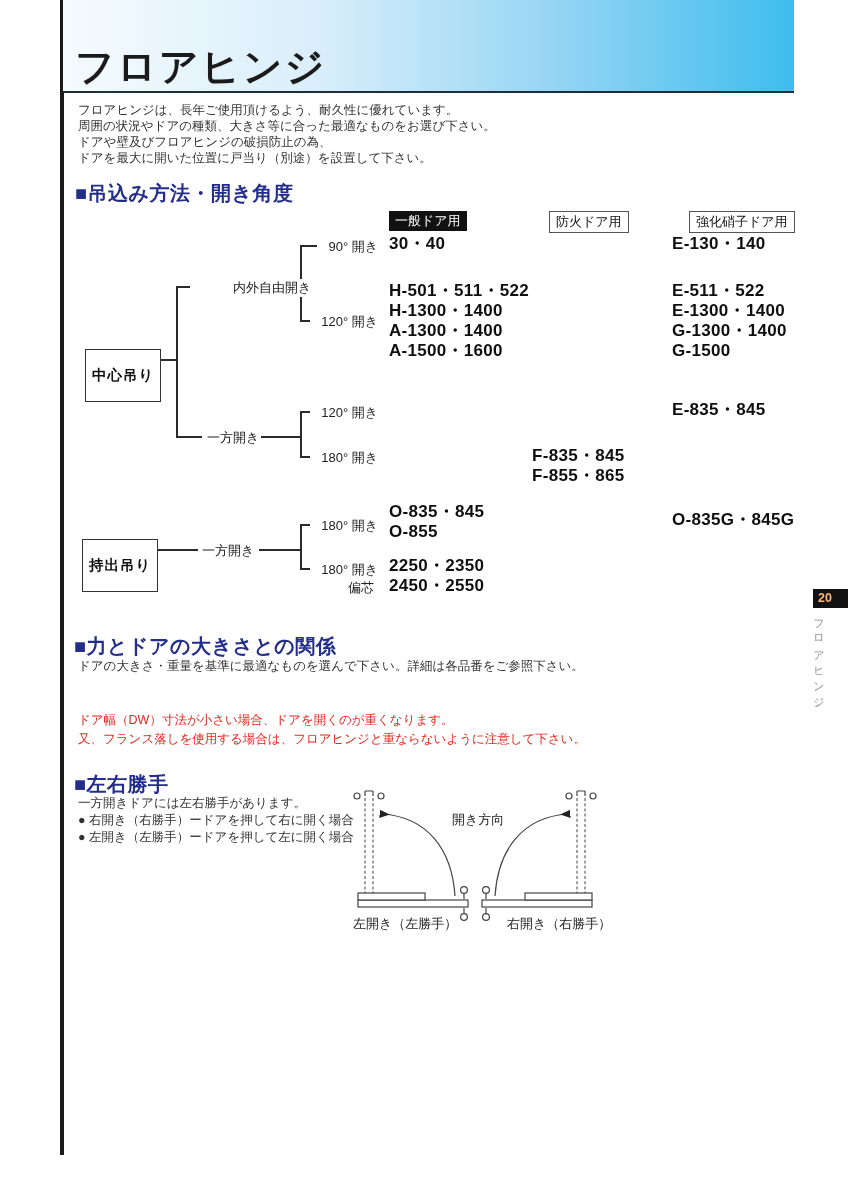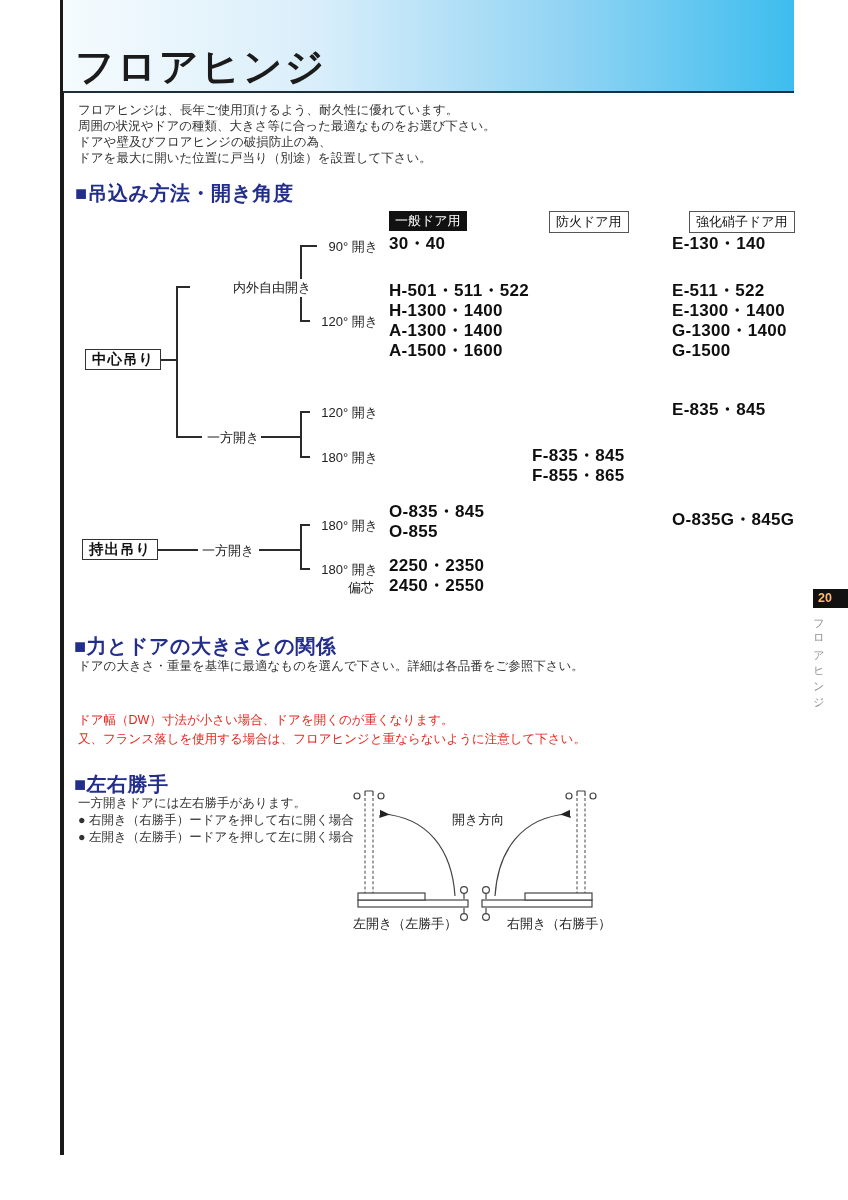--- a/index.html
+++ b/index.html
@@ -28,21 +28,21 @@
   }
   .intro{left:78px;top:102px;font-size:12.5px;line-height:16px;color:#333;white-space:pre-line;}
   .sec-head{font-size:20px;font-weight:bold;color:var(--accent_blue,#232e8a);letter-spacing:.5px;}
   .txt{font-size:12.5px;color:#333;}
   .red{color:var(--alert_red,#e8251d);}
   
   .hline{position:absolute;height:1.5px;background:#2b2b2b;}
   .vline{position:absolute;width:1.5px;background:#2b2b2b;}
   .node-box{
     position:absolute;background:#fff;border:1.5px solid #333;
-    font-size:14.5px;font-weight:bold;color:#111;padding:0 6px;letter-spacing:1px;white-space:nowrap;
+    font-size:14.5px;font-weight:bold;color:#111;padding:16px 6px;letter-spacing:1px;white-space:nowrap;
   }
   .branch{position:absolute;font-size:13px;color:#222;white-space:nowrap;background:#fff;padding:0 2px;}
   .angle{position:absolute;width:68px;text-align:right;font-size:13px;color:#222;white-space:nowrap;}
   .colhead{position:absolute;font-size:13px;padding:1px 6px;white-space:nowrap;}
   .colhead.solid{background:#111;color:#fff;}
   .colhead.outline{background:#fff;color:#111;border:1px solid #555;margin-left:17px;}
   .models{
     position:absolute;font-weight:bold;color:#0f0f0f;font-size:17px;line-height:20px;
     letter-spacing:.3px;white-space:pre-line;
   }

